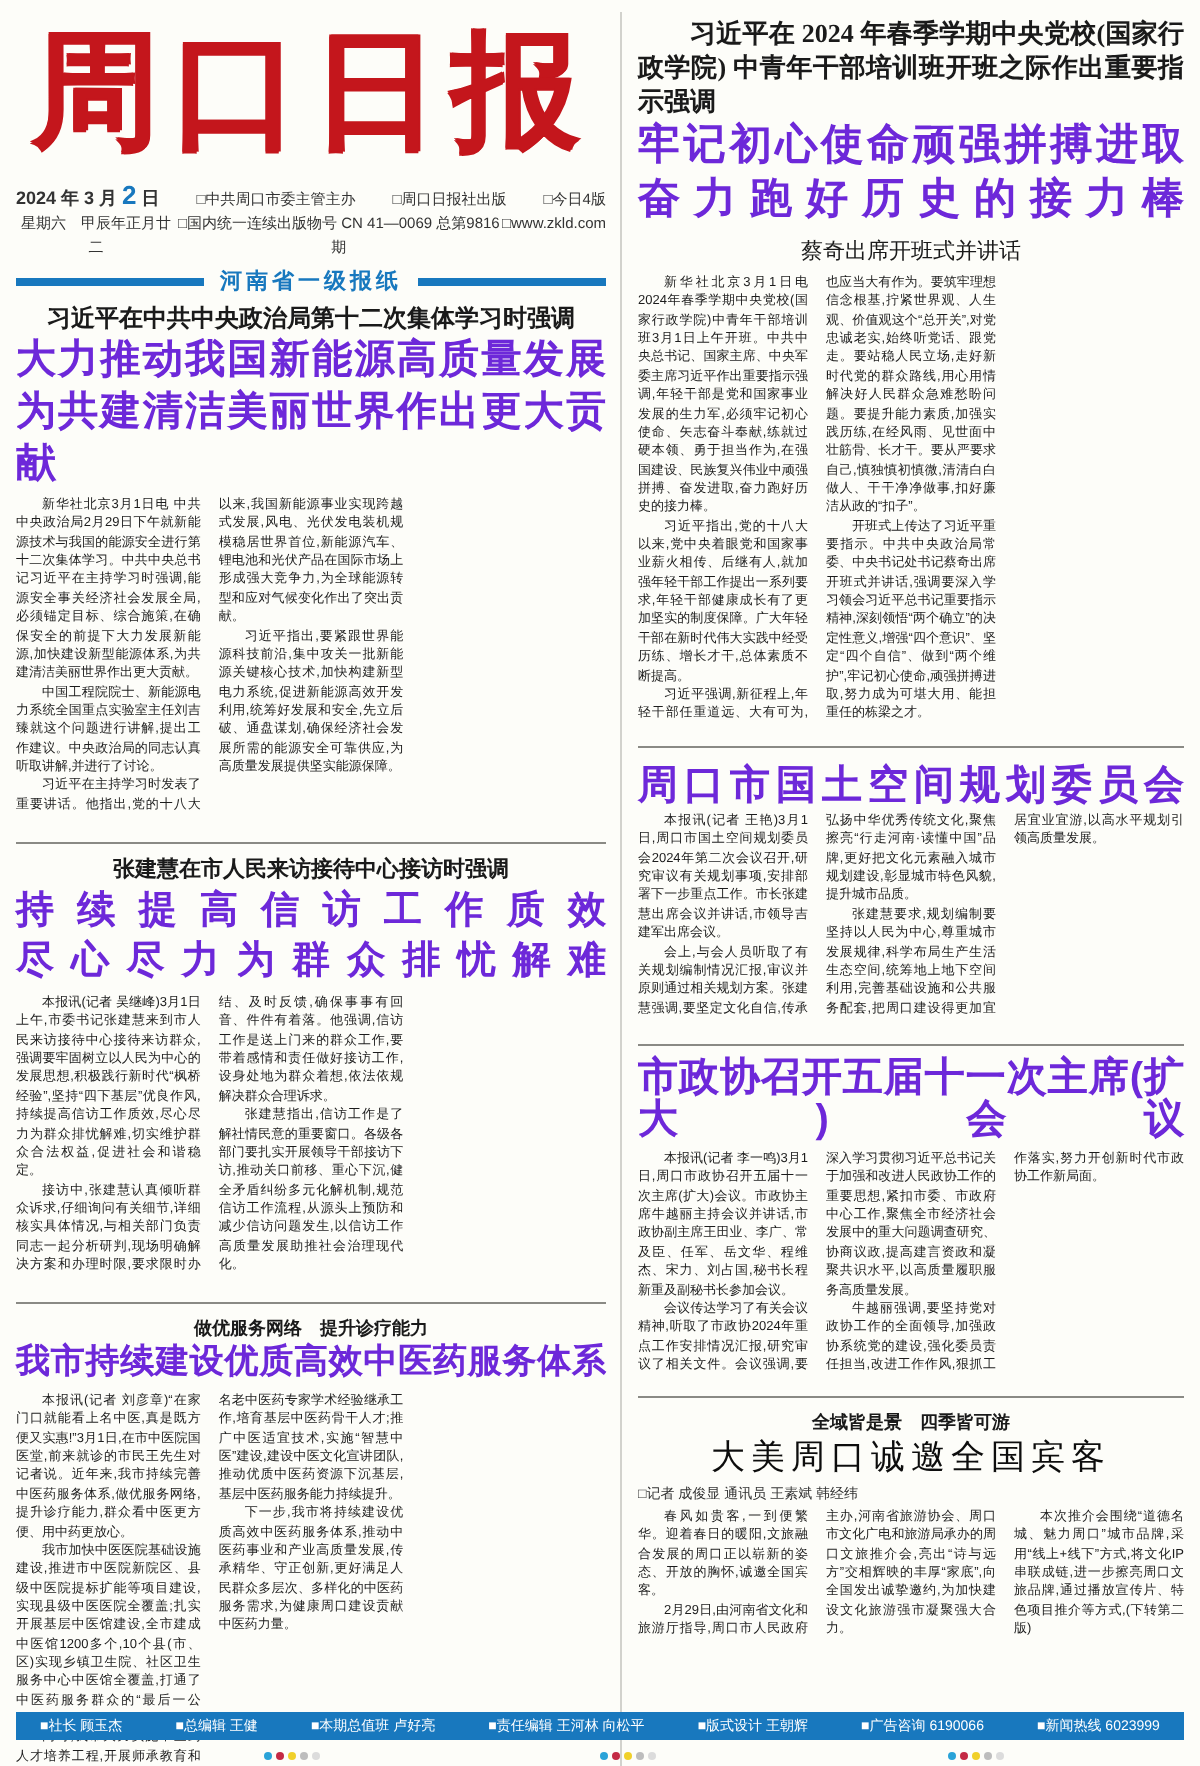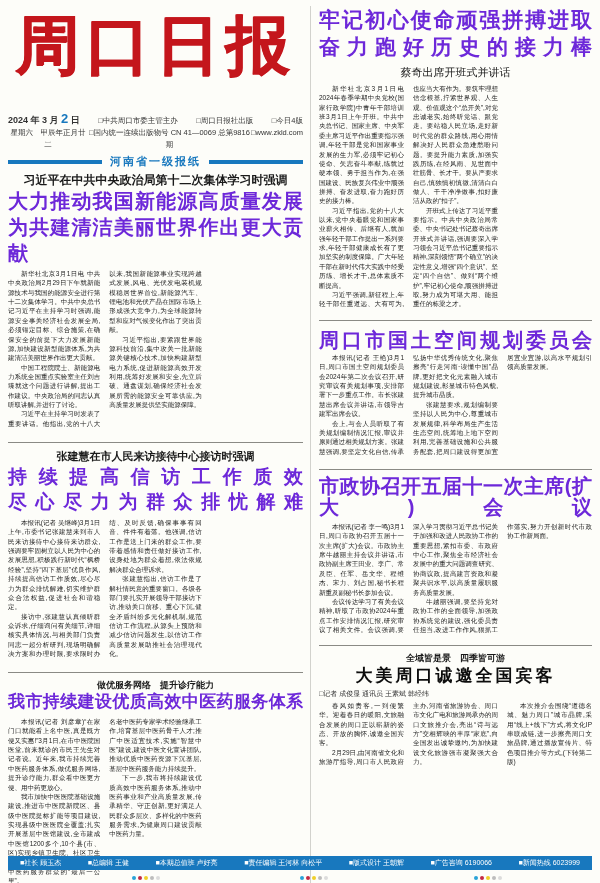--- a/index.html
+++ b/index.html
@@ -19,30 +19,30 @@
     font-family:"Liberation Serif",serif; font-weight:900; color:#c4161c;
     font-size:64px; line-height:80px; letter-spacing:6px;
     text-shadow:1px 0 0 #c4161c, 0 1px 0 #c4161c;
   }
   .mast-pinyin {
     font-family:"Liberation Serif",serif; font-weight:bold; font-size:11px;
     letter-spacing:5px; color:#222; margin-top:2px;
   }
   .dateline { margin-top:6px; font-size:7.5px; color:#333; }
   .dl-row { display:flex; justify-content:space-between; align-items:baseline; line-height:12px; }
-  .dl-date { font-weight:bold; font-size:9px;margin-top:21px; }
+  .dl-date { font-weight:bold; font-size:9px; }
   .dl-day { color:#1878be; font-size:13px; font-weight:bold; }
   .grade-row { display:flex; align-items:center; margin-top:3px; }
   .grade-bar { flex:1; height:4px; background:#1878be; }
   .grade-text { color:#1878be; font-weight:bold; font-size:11px; padding:0 8px; letter-spacing:2px; }
 
   
   .kicker-c { text-align:center; font-family:"Liberation Serif",serif; font-weight:bold; }
   .hl { font-weight:900; color:#6d28d9; text-align:justify; text-align-last:justify; }
-  .hl-center { font-weight:700; color:#0d0d0d; text-align:center; }
+  .hl-center { font-weight:400; color:#0d0d0d; text-align:center; }
   .subhead { text-align:center; font-family:"Liberation Serif",serif; }
 
   
   .body3 {
     column-count:3; column-gap:9px; column-fill:auto; overflow:hidden;
     text-align:justify; font-size:6.5px; line-height:1.44; color:#1c1c1c;
   }
   .para { text-indent:2em; }
 
   .rule { border:none; border-top:1px solid #8a8a85; margin:6px 0; }
@@ -156,20 +156,21 @@
             <p class="para">本报讯(记者 刘彦章)“在家门口就能看上名中医,真是既方便又实惠!”3月1日,在市中医院国医堂,前来就诊的市民王先生对记者说。近年来,我市持续完善中医药服务体系,做优服务网络,提升诊疗能力,群众看中医更方便、用中药更放心。</p>
             <p class="para">我市加快中医医院基础设施建设,推进市中医院新院区、县级中医院提标扩能等项目建设,实现县级中医医院全覆盖;扎实开展基层中医馆建设,全市建成中医馆1200多个,10个县(市、区)实现乡镇卫生院、社区卫生服务中心中医馆全覆盖,打通了中医药服务群众的“最后一公里”。</p>
             <p class="para">同时,我市大力实施中医药人才培养工程,开展师承教育和名老中医药专家学术经验继承工作,培育基层中医药骨干人才;推广中医适宜技术,实施“智慧中医”建设,建设中医文化宣讲团队,推动优质中医药资源下沉基层,基层中医药服务能力持续提升。</p>
             <p class="para">下一步,我市将持续建设优质高效中医药服务体系,推动中医药事业和产业高质量发展,传承精华、守正创新,更好满足人民群众多层次、多样化的中医药服务需求,为健康周口建设贡献中医药力量。</p>
           </div>
       </div>
     </div>
 
     <div class="col-right">
       <div class="s1">
+        <div class="s1-kicker">习近平在 2024 年春季学期中央党校(国家行政学院) 中青年干部培训班开班之际作出重要指示强调</div>
         <div class="hl">牢记初心使命顽强拼搏进取</div>
         <div class="hl">奋力跑好历史的接力棒</div>
         <div class="subhead s1-sub">蔡奇出席开班式并讲话</div>
         <div class="body3 s1-body">
             <p class="para">新华社北京3月1日电 2024年春季学期中央党校(国家行政学院)中青年干部培训班3月1日上午开班。中共中央总书记、国家主席、中央军委主席习近平作出重要指示强调,年轻干部是党和国家事业发展的生力军,必须牢记初心使命、矢志奋斗奉献,练就过硬本领、勇于担当作为,在强国建设、民族复兴伟业中顽强拼搏、奋发进取,奋力跑好历史的接力棒。</p>
             <p class="para">习近平指出,党的十八大以来,党中央着眼党和国家事业薪火相传、后继有人,就加强年轻干部工作提出一系列要求,年轻干部健康成长有了更加坚实的制度保障。广大年轻干部在新时代伟大实践中经受历练、增长才干,总体素质不断提高。</p>
             <p class="para">习近平强调,新征程上,年轻干部任重道远、大有可为,也应当大有作为。要筑牢理想信念根基,拧紧世界观、人生观、价值观这个“总开关”,对党忠诚老实,始终听党话、跟党走。要站稳人民立场,走好新时代党的群众路线,用心用情解决好人民群众急难愁盼问题。要提升能力素质,加强实践历练,在经风雨、见世面中壮筋骨、长才干。要从严要求自己,慎独慎初慎微,清清白白做人、干干净净做事,扣好廉洁从政的“扣子”。</p>
             <p class="para">开班式上传达了习近平重要指示。中共中央政治局常委、中央书记处书记蔡奇出席开班式并讲话,强调要深入学习领会习近平总书记重要指示精神,深刻领悟“两个确立”的决定性意义,增强“四个意识”、坚定“四个自信”、做到“两个维护”,牢记初心使命,顽强拼搏进取,努力成为可堪大用、能担重任的栋梁之才。</p>
           </div>
       </div>

